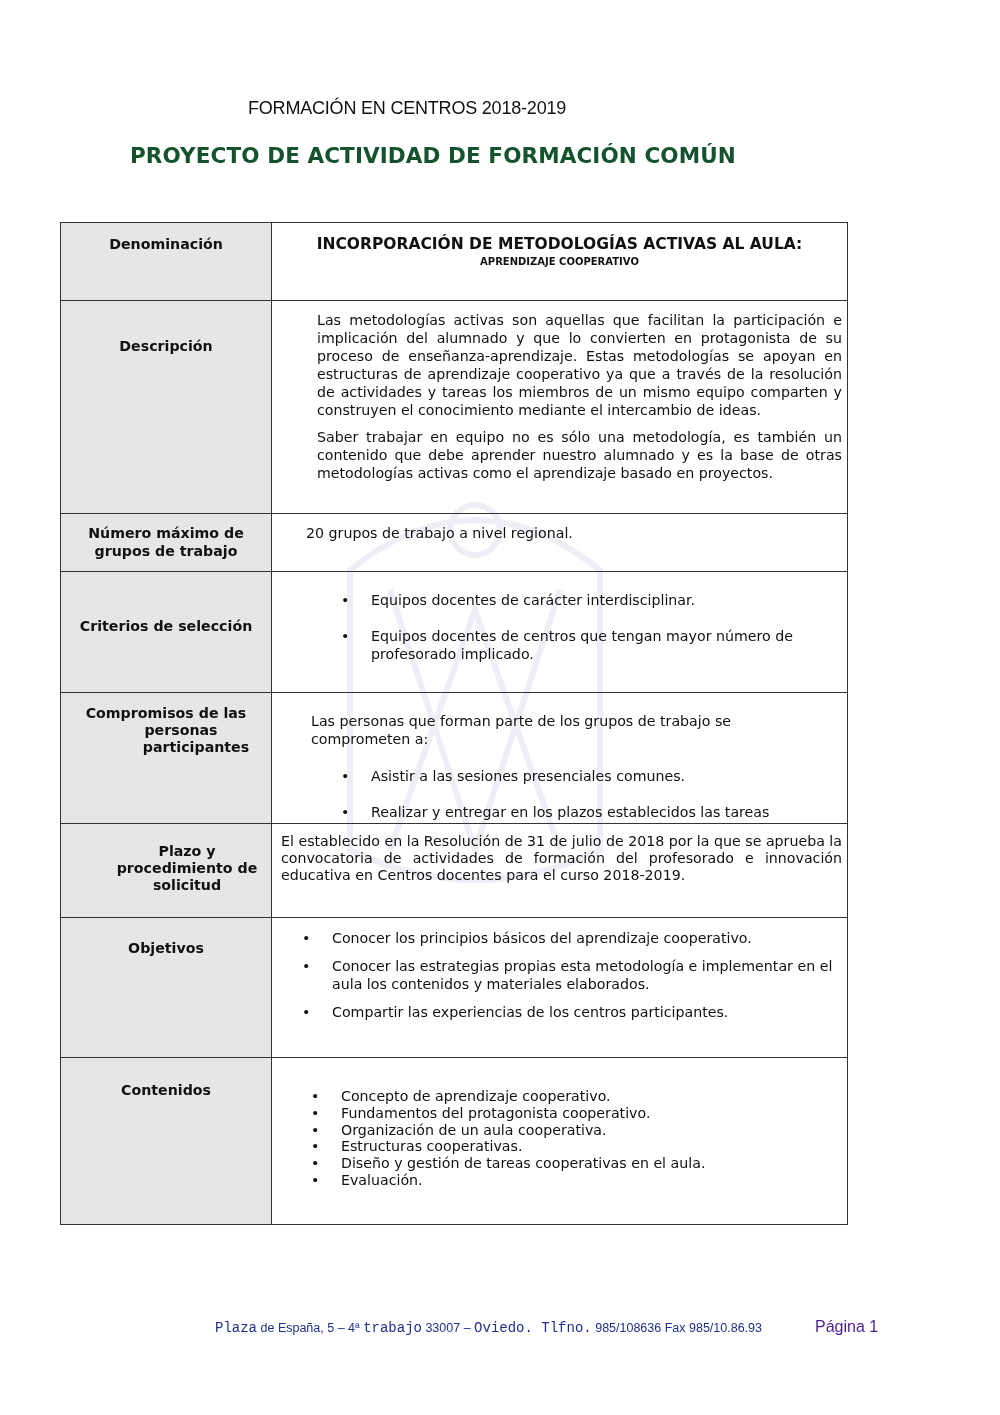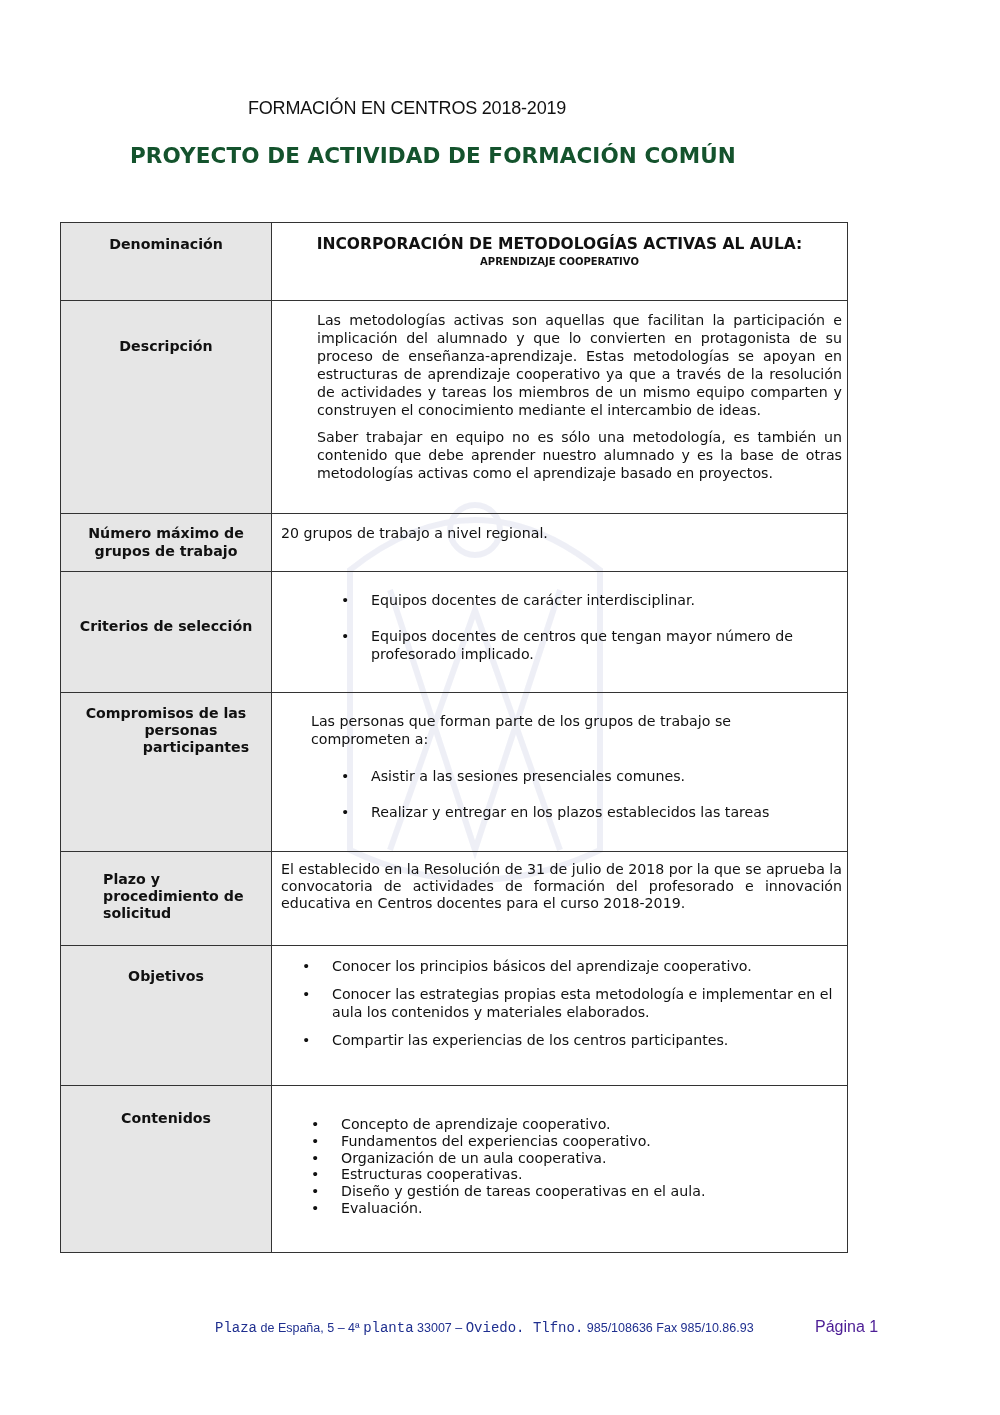--- a/index.html
+++ b/index.html
@@ -56,52 +56,52 @@
         <p class="just" style="margin:0;">Saber trabajar en equipo no es sólo una metodología, es también un contenido que debe aprender nuestro alumnado y es la base de otras metodologías activas como el aprendizaje basado en proyectos.</p>
       </div>
     </td>
   </tr>
   <tr style="height:58px">
     <td class="lbl">
       <div style="padding-top:10px">Número máximo de</div>
       <div>grupos de trabajo</div>
     </td>
     <td class="val">
-          <div style="padding:10px 9px 0 9px;">20 grupos de trabajo a nivel regional.</div>
+          <div style="padding:10px 9px 0 9px;margin-left:25px;">20 grupos de trabajo a nivel regional.</div>
         </td>
   </tr>
   <tr style="height:121px">
     <td class="lbl">
           <div style="padding-top:45px">Criterios de selección</div>
         </td>
     <td class="val">
       <ul class="bul" style="padding:19px 10px 0 99px;">
         <li style="margin-bottom:18px"><span class="dot">•</span><span>Equipos docentes de carácter interdisciplinar.</span></li>
         <li><span class="dot">•</span><span>Equipos docentes de centros que tengan mayor número de profesorado implicado.</span></li>
       </ul>
     </td>
   </tr>
-  <tr style="height:159px">
+  <tr style="height:131px">
     <td class="lbl">
       <div style="padding-top:12px; line-height:17px;">
         <div>Compromisos de las</div>
         <div style="padding-left:30px">personas</div>
         <div style="padding-left:60px">participantes</div>
       </div>
     </td>
     <td class="val">
       <div style="padding:19px 70px 0 39px;">Las personas que forman parte de los grupos de trabajo se comprometen a:</div>
       <ul class="bul" style="padding:19px 10px 0 99px;">
         <li style="margin-bottom:18px"><span class="dot">•</span><span>Asistir a las sesiones presenciales comunes.</span></li>
         <li><span class="dot">•</span><span>Realizar y entregar en los plazos establecidos las tareas</span></li>
       </ul>
     </td>
   </tr>
   <tr style="height:94px">
-    <td class="lbl" style="text-align:left;">
+    <td class="lbl" style="text-align:center;">
       <div style="padding:19px 0 0 42px; line-height:17px;">
         <div>Plazo y</div>
         <div>procedimiento de</div>
         <div>solicitud</div>
       </div>
     </td>
     <td class="val">
           <div class="just" style="padding:9px 5px 0 9px; line-height:17px;">El establecido en la Resolución de 31 de julio de 2018 por la que se aprueba la convocatoria de actividades de formación del profesorado e innovación educativa en Centros docentes para el curso 2018-2019.</div>
         </td>
   </tr>
@@ -117,27 +117,27 @@
       </ul>
     </td>
   </tr>
   <tr style="height:167px">
     <td class="lbl">
           <div style="padding-top:23px">Contenidos</div>
         </td>
     <td class="val">
       <ul class="bul" style="padding:30px 12px 0 69px; line-height:16.8px;">
         <li><span class="dot">•</span><span>Concepto de aprendizaje cooperativo.</span></li>
-        <li><span class="dot">•</span><span>Fundamentos del experiencias cooperativo.</span></li>
+        <li><span class="dot">•</span><span>Fundamentos del protagonista cooperativo.</span></li>
         <li><span class="dot">•</span><span>Organización de un aula cooperativa.</span></li>
         <li><span class="dot">•</span><span>Estructuras cooperativas.</span></li>
         <li><span class="dot">•</span><span>Diseño y gestión de tareas cooperativas en el aula.</span></li>
         <li><span class="dot">•</span><span>Evaluación.</span></li>
       </ul>
     </td>
   </tr>
 </tbody>
   </table>
 
 <div class="footer">
-  <span class="big">Plaza</span><span> de </span><span>España, 5 – 4ª </span><span class="big">planta</span><span> 33007 – </span><span class="big">Oviedo. Tlfno.</span><span> 985/108636 Fax 985/10.86.93</span>
+  <span class="big">Plaza</span><span> de </span><span>España, 5 – 4ª </span><span class="big">trabajo</span><span> 33007 – </span><span class="big">Oviedo. Tlfno.</span><span> 985/108636 Fax 985/10.86.93</span>
 </div>
 <div class="page-num">Página 1</div>
 
 </body></html>

